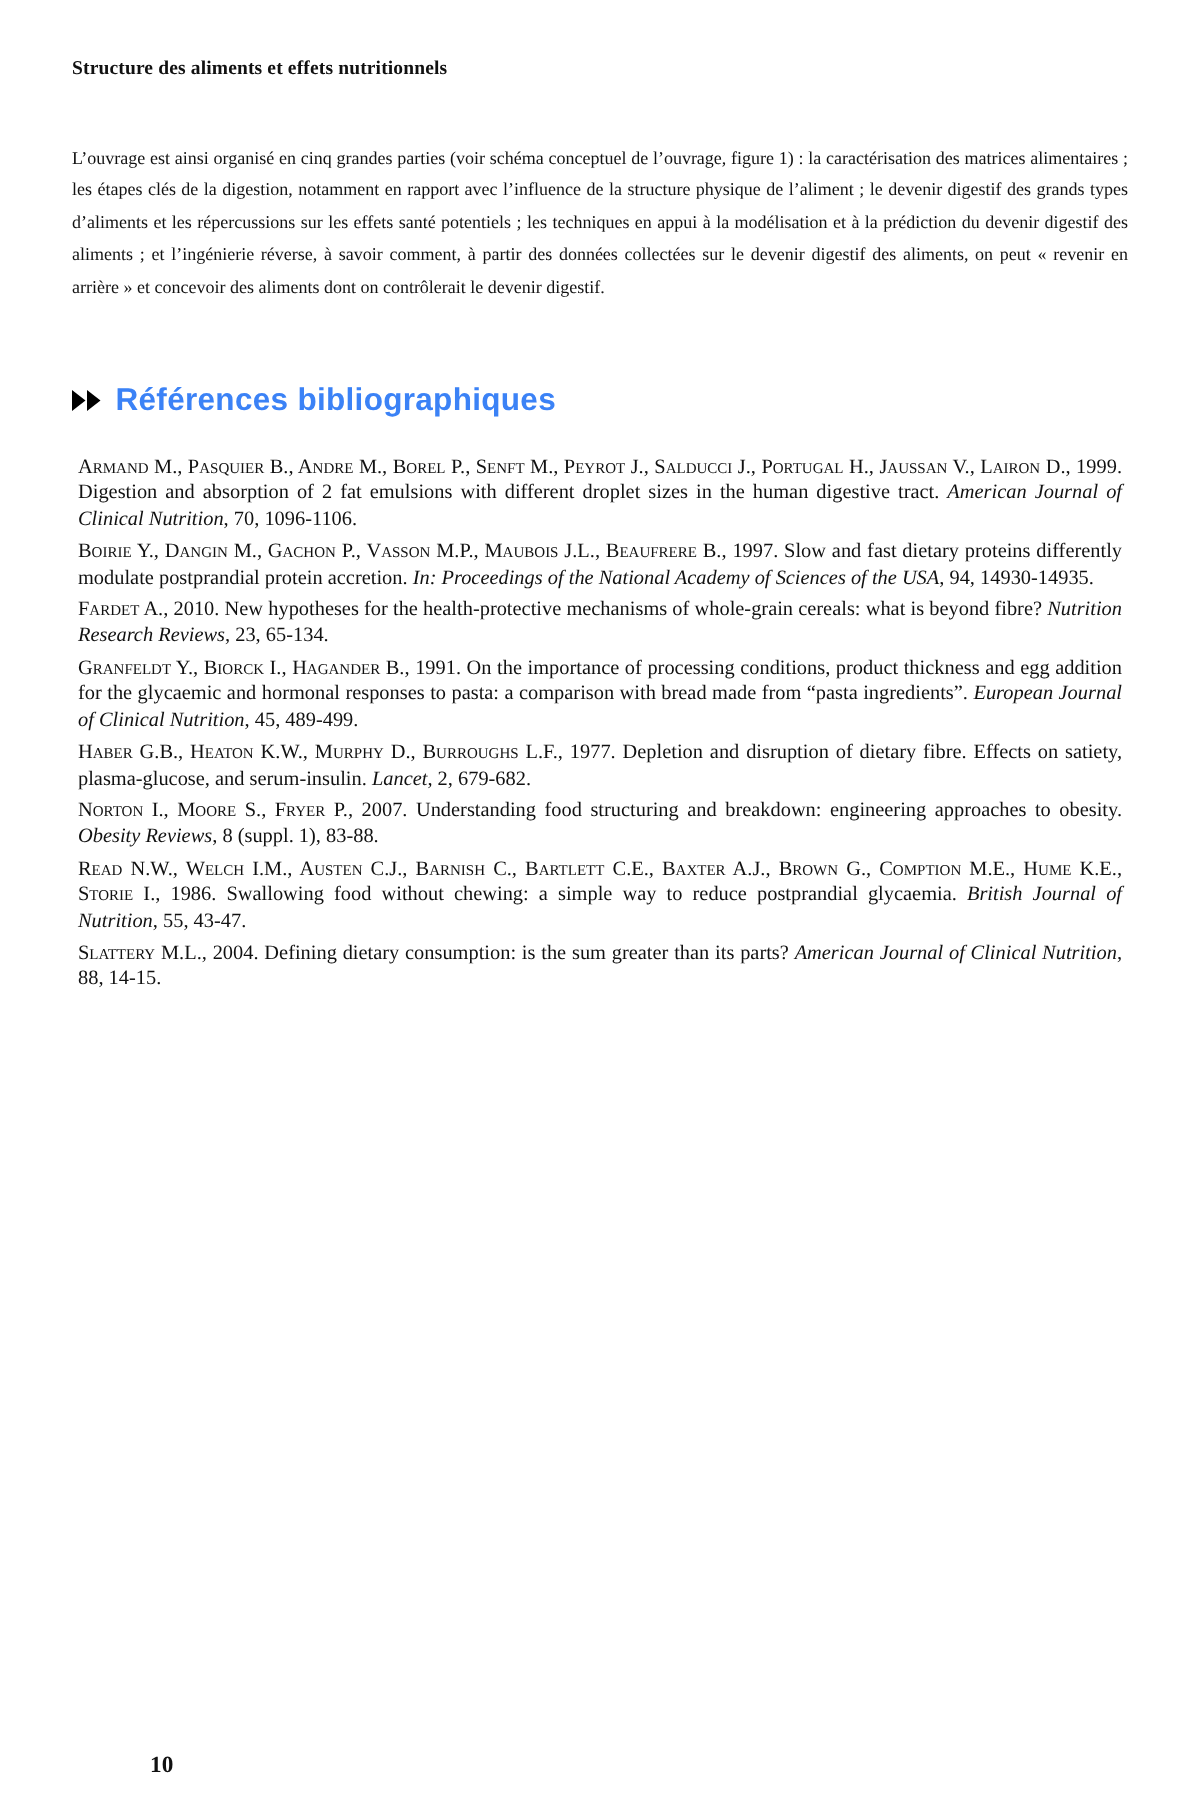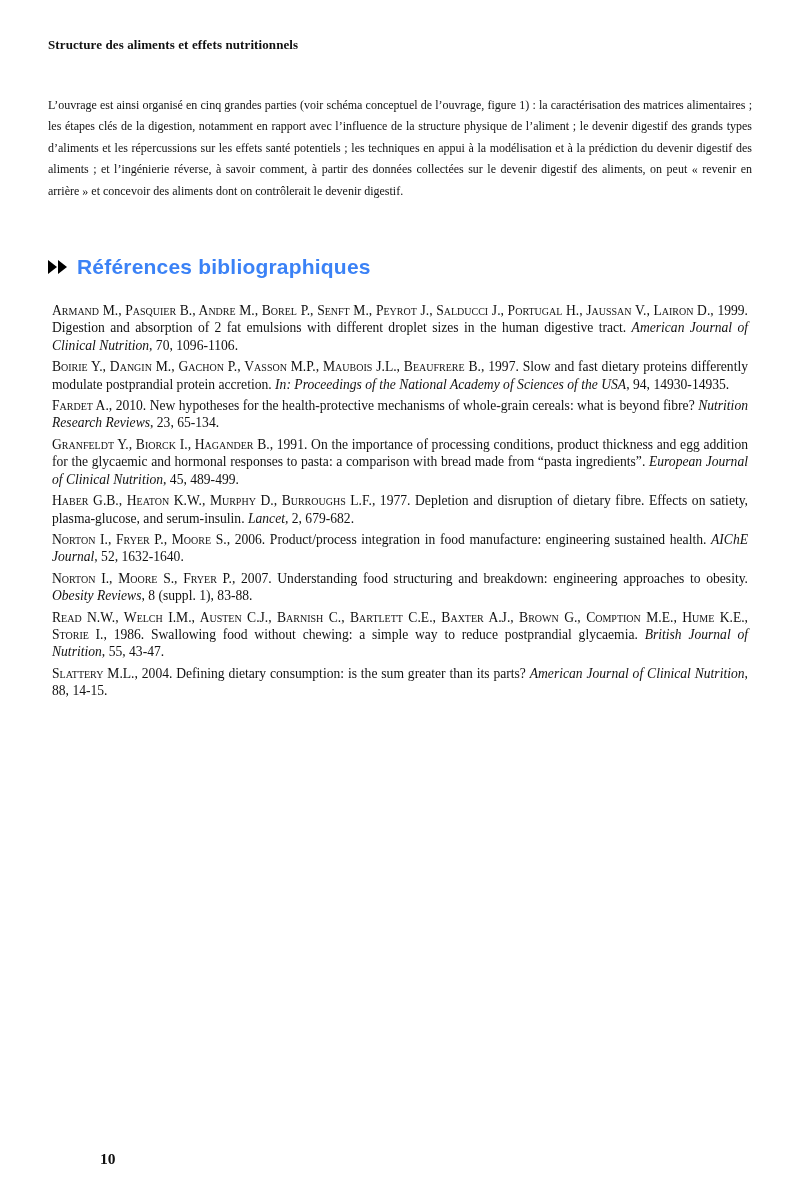--- a/index.html
+++ b/index.html
@@ -48,21 +48,21 @@
     font-size: 13.6px;
     line-height: 17.4px;
     text-align: justify;
   }
   .ref-entry { margin: 4px; }
   .seg-smallcaps { font-variant: small-caps; }
   .seg-italic { font-style: italic; }
   .page-number {
     position: absolute;
     left: 100px;
-    bottom: 32px;
+    bottom: 14px;
     font-size: 15.5px;
     font-weight: bold;
   }
 </style>
 </head>
 <body>
 
 <div class="page">
   <div class="content">
 
@@ -79,21 +79,20 @@
       </span>
       <span>Références bibliographiques</span>
     </h2>
 
     <div class="refs">
         <p class="ref-entry"><span class="seg-smallcaps">Armand M., Pasquier B., Andre M., Borel P., Senft M., Peyrot J., Salducci J., Portugal H., Jaussan V., Lairon D.</span><span class="seg-normal">, 1999. Digestion and absorption of 2 fat emulsions with different droplet sizes in the human digestive tract. </span><span class="seg-italic">American Journal of Clinical Nutrition</span><span class="seg-normal">, 70, 1096-1106.</span></p>
         <p class="ref-entry"><span class="seg-smallcaps">Boirie Y., Dangin M., Gachon P., Vasson M.P., Maubois J.L., Beaufrere B.</span><span class="seg-normal">, 1997. Slow and fast dietary proteins differently modulate postprandial protein accretion. </span><span class="seg-italic">In: Proceedings of the National Academy of Sciences of the USA</span><span class="seg-normal">, 94, 14930-14935.</span></p>
         <p class="ref-entry"><span class="seg-smallcaps">Fardet A.</span><span class="seg-normal">, 2010. New hypotheses for the health-protective mechanisms of whole-grain cereals: what is beyond fibre? </span><span class="seg-italic">Nutrition Research Reviews</span><span class="seg-normal">, 23, 65-134.</span></p>
         <p class="ref-entry"><span class="seg-smallcaps">Granfeldt Y., Biorck I., Hagander B.</span><span class="seg-normal">, 1991. On the importance of processing conditions, product thickness and egg addition for the glycaemic and hormonal responses to pasta: a comparison with bread made from “pasta ingredients”. </span><span class="seg-italic">European Journal of Clinical Nutrition</span><span class="seg-normal">, 45, 489-499.</span></p>
         <p class="ref-entry"><span class="seg-smallcaps">Haber G.B., Heaton K.W., Murphy D., Burroughs L.F.</span><span class="seg-normal">, 1977. Depletion and disruption of dietary fibre. Effects on satiety, plasma-glucose, and serum-insulin. </span><span class="seg-italic">Lancet</span><span class="seg-normal">, 2, 679-682.</span></p>
-        <p class="ref-entry"><span class="seg-smallcaps">Norton I., Fryer P., Moore S.</span><span class="seg-normal">, 2006. Product/process integration in food manufacture: engineering sustained health. </span><span class="seg-italic">AIChE Journal</span><span class="seg-normal">, 52, 1632-1640.</span></p>
         <p class="ref-entry"><span class="seg-smallcaps">Norton I., Moore S., Fryer P.</span><span class="seg-normal">, 2007. Understanding food structuring and breakdown: engineering approaches to obesity. </span><span class="seg-italic">Obesity Reviews</span><span class="seg-normal">, 8 (suppl. 1), 83-88.</span></p>
         <p class="ref-entry"><span class="seg-smallcaps">Read N.W., Welch I.M., Austen C.J., Barnish C., Bartlett C.E., Baxter A.J., Brown G., Comption M.E., Hume K.E., Storie I.</span><span class="seg-normal">, 1986. Swallowing food without chewing: a simple way to reduce postprandial glycaemia. </span><span class="seg-italic">British Journal of Nutrition</span><span class="seg-normal">, 55, 43-47.</span></p>
         <p class="ref-entry"><span class="seg-smallcaps">Slattery M.L.</span><span class="seg-normal">, 2004. Defining dietary consumption: is the sum greater than its parts? </span><span class="seg-italic">American Journal of Clinical Nutrition</span><span class="seg-normal">, 88, 14-15.</span></p>
       </div>
 
   </div>
 
   <div class="page-number">10</div>
 </div>
 

